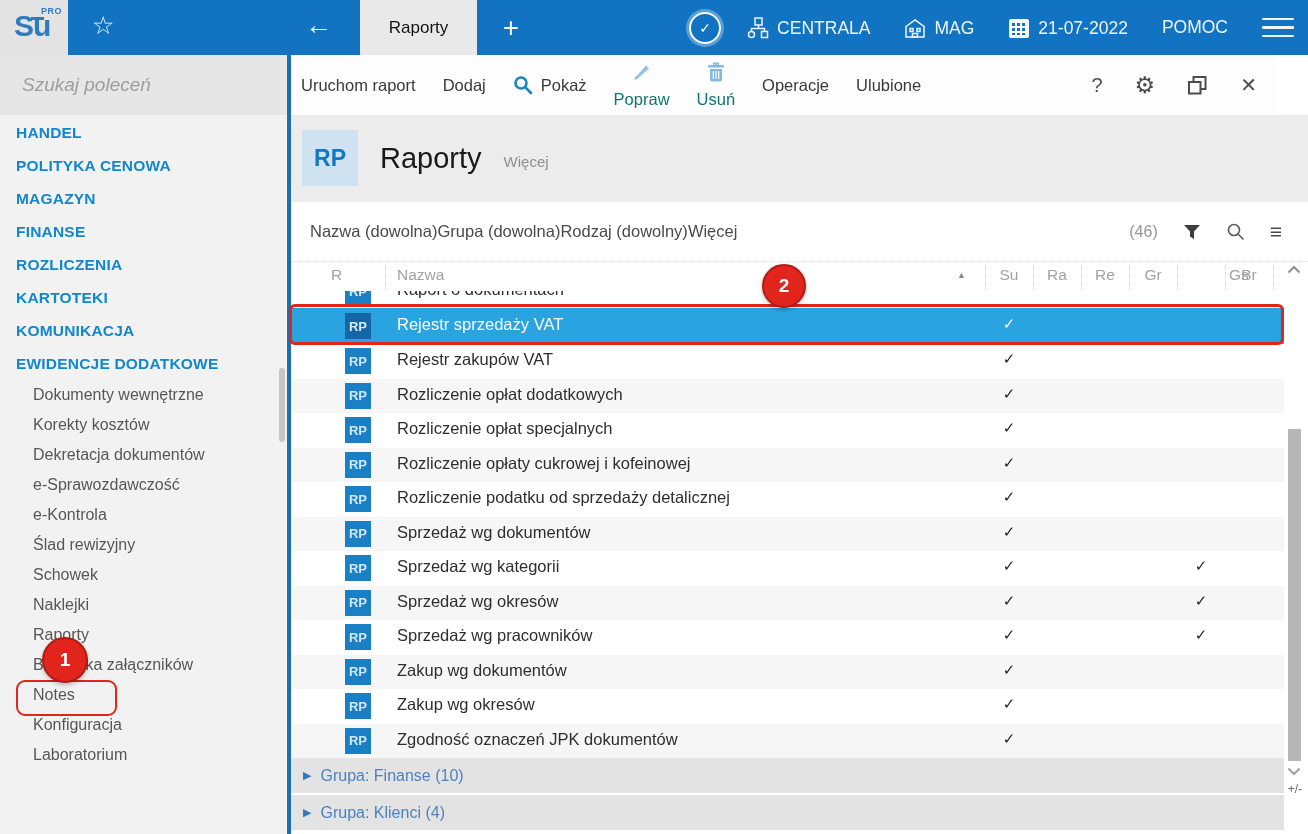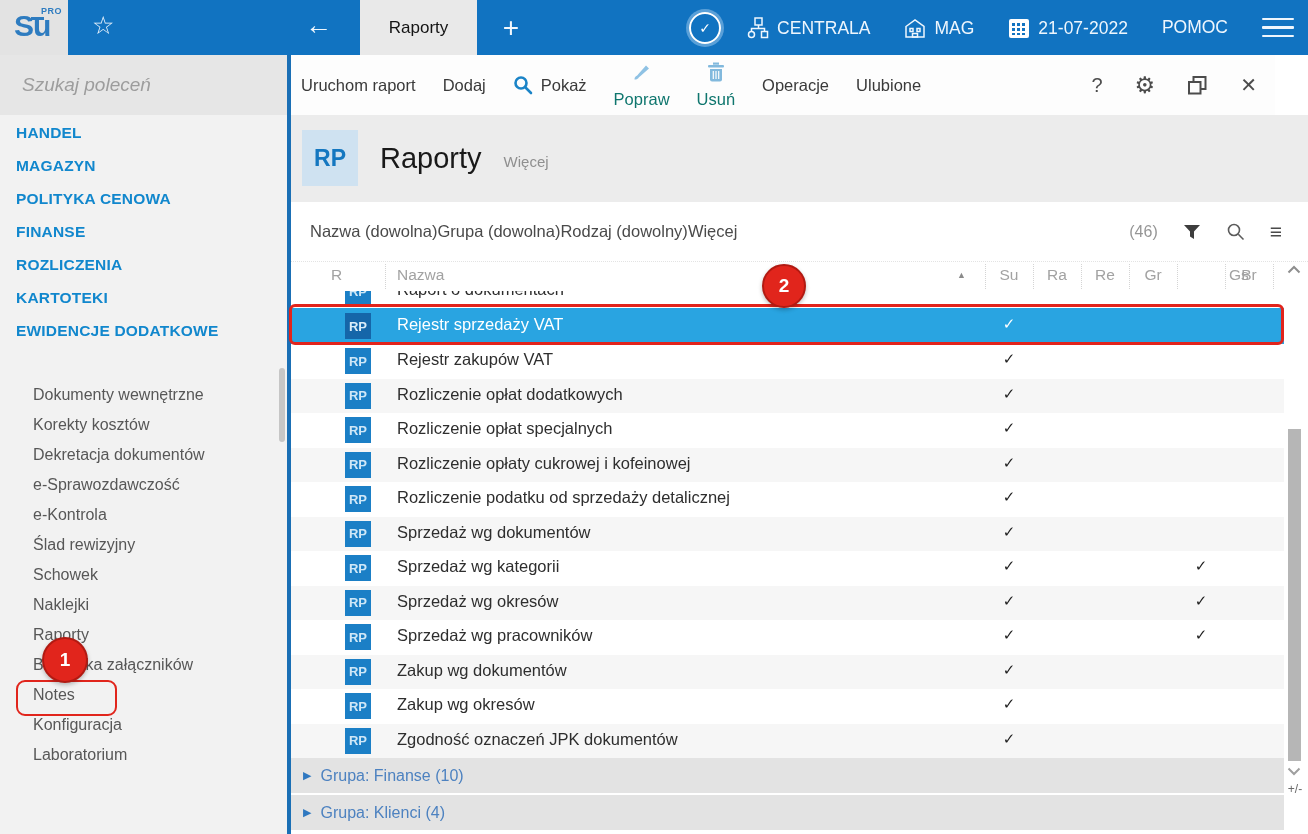--- a/index.html
+++ b/index.html
@@ -193,25 +193,26 @@
 <div class="sidebar">
   <div class="search-bar">
     <input class="search-input" type="text" placeholder="Szukaj poleceń" style="">
     <svg class="pin-icon" width="17" height="17" viewBox="0 0 17 17">
       <path d="M10 1 L16 7 L14.3 8.2 L13.8 7.9 L10.4 11.3 L10.2 14.2 L8 12 L4 16 L2.6 16.6 L2.4 16.4 L3 15 L7 11 L4.8 8.8 L7.7 8.6 L11.1 5.2 L10.8 4.7 Z" fill="#7c7c7c"></path>
     </svg>
   </div>
   <nav class="modules">
 
   <div class="module-item">HANDEL</div>
+      <div class="module-item">POLITYKA CENOWA</div>
       <div class="module-item">MAGAZYN</div>
-      <div class="module-item">POLITYKA CENOWA</div>
       <div class="module-item">FINANSE</div>
       <div class="module-item">ROZLICZENIA</div>
       <div class="module-item">KARTOTEKI</div>
+      <div class="module-item">KOMUNIKACJA</div>
       <div class="module-item">EWIDENCJE DODATKOWE</div>
     </nav>
   <nav class="submodules">
 
   <div class="submodule-item">Dokumenty wewnętrzne</div>
       <div class="submodule-item">Korekty kosztów</div>
       <div class="submodule-item">Dekretacja dokumentów</div>
       <div class="submodule-item">e-Sprawozdawczość</div>
       <div class="submodule-item">e-Kontrola</div>
       <div class="submodule-item">Ślad rewizyjny</div>

